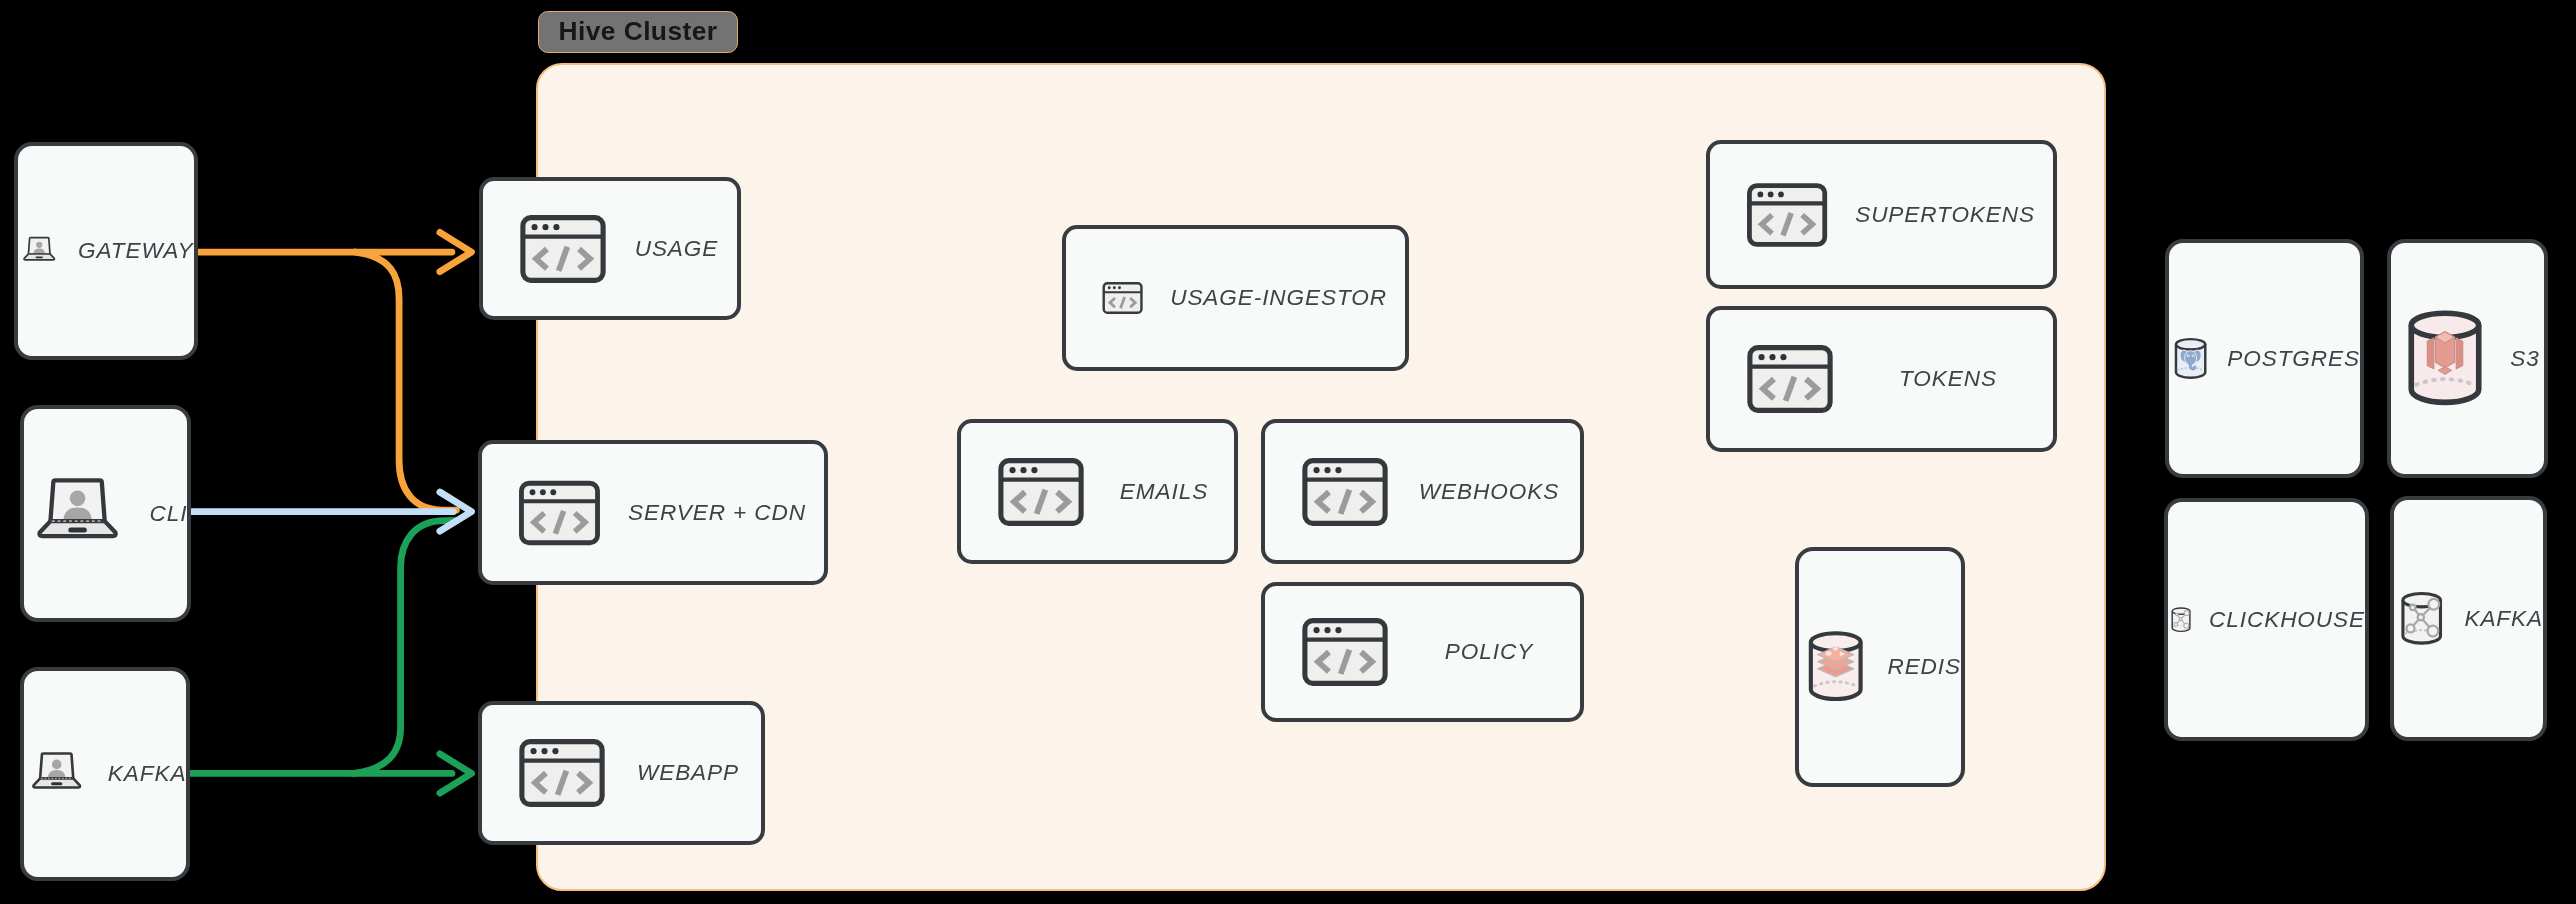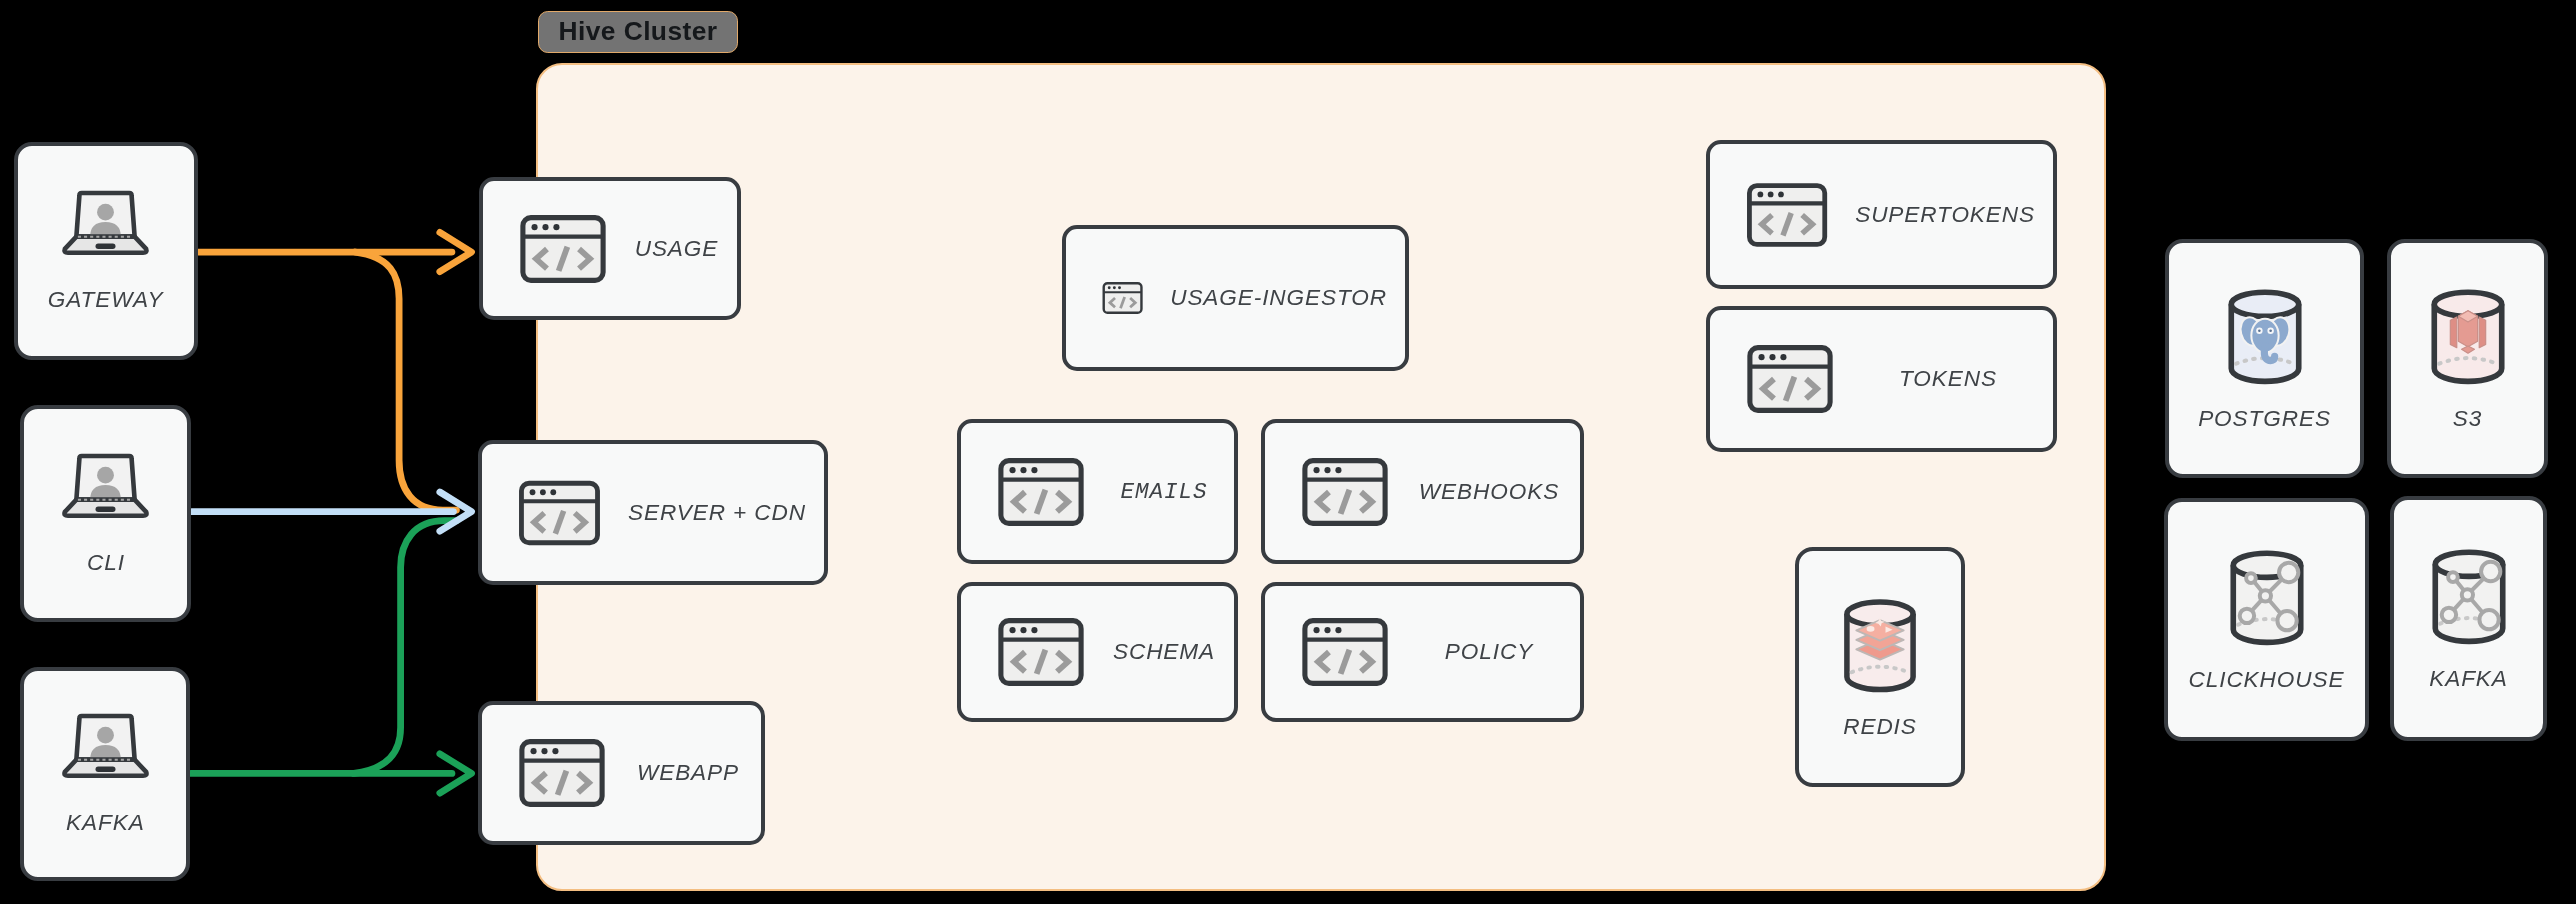--- a/index.html
+++ b/index.html
@@ -9,21 +9,21 @@
   
   .cluster{position:absolute;left:536px;top:63px;width:1570px;height:828px;
     background:#FCF3EA;border:2.3px solid #F4BE82;border-radius:26px;box-sizing:border-box;}
   .badge{position:absolute;left:538px;top:10.6px;height:42px;line-height:39px;padding:0 19.6px;
     background:#737373;border:1.5px solid #E2A969;border-radius:9.8px;box-sizing:border-box;
     font-size:26.4px;font-weight:600;color:#15181B;letter-spacing:0.4px;z-index:5;}
 
   
   .node{position:absolute;background:#F8F9F9;border:4.5px solid #383C41;box-sizing:border-box;
     display:flex;z-index:3;}
-  .colnode{flex-direction:column;align-items:center;justify-content:center;border-radius:18px;gap:18px;}
+  .colnode{flex-direction:row;align-items:center;justify-content:center;border-radius:18px;gap:18px;}
   .service{flex-direction:row;align-items:center;border-radius:15px;padding:0 18px 0 36px;gap:27px;}
   .service .lbl{flex:1;text-align:center;}
   .lbl{font-style:italic;font-weight:500;font-size:22.6px;color:#3F4347;letter-spacing:0.9px;
     white-space:nowrap;}
 
   
   #edges{position:absolute;left:0;top:0;z-index:2;pointer-events:none;}
   .icon{display:block;}
 </style>
 </head>
@@ -137,21 +137,21 @@
       <circle cx="21" cy="18" r="4.2" fill="#2F3337"></circle>
         <circle cx="36" cy="18" r="4.2" fill="#2F3337"></circle>
         <circle cx="51" cy="18" r="4.2" fill="#2F3337"></circle>
       <polyline points="38,48 23,61.5 38,75" fill="none" stroke="#9B9B9B" stroke-width="8"></polyline>
       <polyline points="82,48 97,61.5 82,75" fill="none" stroke="#9B9B9B" stroke-width="8"></polyline>
       <line x1="66" y1="45" x2="54" y2="78" stroke="#9B9B9B" stroke-width="8"></line>
     </svg>
     <span class="lbl">USAGE-INGESTOR</span>
   </div>
 
-  <div class="node service" style="left:957px;top:419px;width:281px;height:145px;font-family:Liberation Mono, monospace;">
+  <div class="node service" style="left:957px;top:419px;width:281px;height:145px;">
     <svg class="icon" viewBox="0 0 120 96" width="88" height="70">
       <rect x="5" y="5" width="110" height="86" rx="11" fill="#EFEFEE" stroke="#35393D" stroke-width="7"></rect>
       <line x1="6" y1="31" x2="114" y2="31" stroke="#35393D" stroke-width="6"></line>
       <circle cx="21" cy="18" r="4.2" fill="#2F3337"></circle>
         <circle cx="36" cy="18" r="4.2" fill="#2F3337"></circle>
         <circle cx="51" cy="18" r="4.2" fill="#2F3337"></circle>
       <polyline points="38,48 23,61.5 38,75" fill="none" stroke="#9B9B9B" stroke-width="8"></polyline>
       <polyline points="82,48 97,61.5 82,75" fill="none" stroke="#9B9B9B" stroke-width="8"></polyline>
       <line x1="66" y1="45" x2="54" y2="78" stroke="#9B9B9B" stroke-width="8"></line>
     </svg>
@@ -165,33 +165,20 @@
       <circle cx="21" cy="18" r="4.2" fill="#2F3337"></circle>
         <circle cx="36" cy="18" r="4.2" fill="#2F3337"></circle>
         <circle cx="51" cy="18" r="4.2" fill="#2F3337"></circle>
       <polyline points="38,48 23,61.5 38,75" fill="none" stroke="#9B9B9B" stroke-width="8"></polyline>
       <polyline points="82,48 97,61.5 82,75" fill="none" stroke="#9B9B9B" stroke-width="8"></polyline>
       <line x1="66" y1="45" x2="54" y2="78" stroke="#9B9B9B" stroke-width="8"></line>
     </svg>
     <span class="lbl">WEBHOOKS</span>
   </div>
 
-  <div class="node service" style="left:957px;top:582px;width:281px;height:140px;">
-    <svg class="icon" viewBox="0 0 120 96" width="88" height="70">
-      <rect x="5" y="5" width="110" height="86" rx="11" fill="#EFEFEE" stroke="#35393D" stroke-width="7"></rect>
-      <line x1="6" y1="31" x2="114" y2="31" stroke="#35393D" stroke-width="6"></line>
-      <circle cx="21" cy="18" r="4.2" fill="#2F3337"></circle>
-        <circle cx="36" cy="18" r="4.2" fill="#2F3337"></circle>
-        <circle cx="51" cy="18" r="4.2" fill="#2F3337"></circle>
-      <polyline points="38,48 23,61.5 38,75" fill="none" stroke="#9B9B9B" stroke-width="8"></polyline>
-      <polyline points="82,48 97,61.5 82,75" fill="none" stroke="#9B9B9B" stroke-width="8"></polyline>
-      <line x1="66" y1="45" x2="54" y2="78" stroke="#9B9B9B" stroke-width="8"></line>
-    </svg>
-    <span class="lbl">SCHEMA</span>
-  </div>
 
   <div class="node service" style="left:1261px;top:582px;width:323px;height:140px;">
     <svg class="icon" viewBox="0 0 120 96" width="88" height="70">
       <rect x="5" y="5" width="110" height="86" rx="11" fill="#EFEFEE" stroke="#35393D" stroke-width="7"></rect>
       <line x1="6" y1="31" x2="114" y2="31" stroke="#35393D" stroke-width="6"></line>
       <circle cx="21" cy="18" r="4.2" fill="#2F3337"></circle>
         <circle cx="36" cy="18" r="4.2" fill="#2F3337"></circle>
         <circle cx="51" cy="18" r="4.2" fill="#2F3337"></circle>
       <polyline points="38,48 23,61.5 38,75" fill="none" stroke="#9B9B9B" stroke-width="8"></polyline>
       <polyline points="82,48 97,61.5 82,75" fill="none" stroke="#9B9B9B" stroke-width="8"></polyline>

